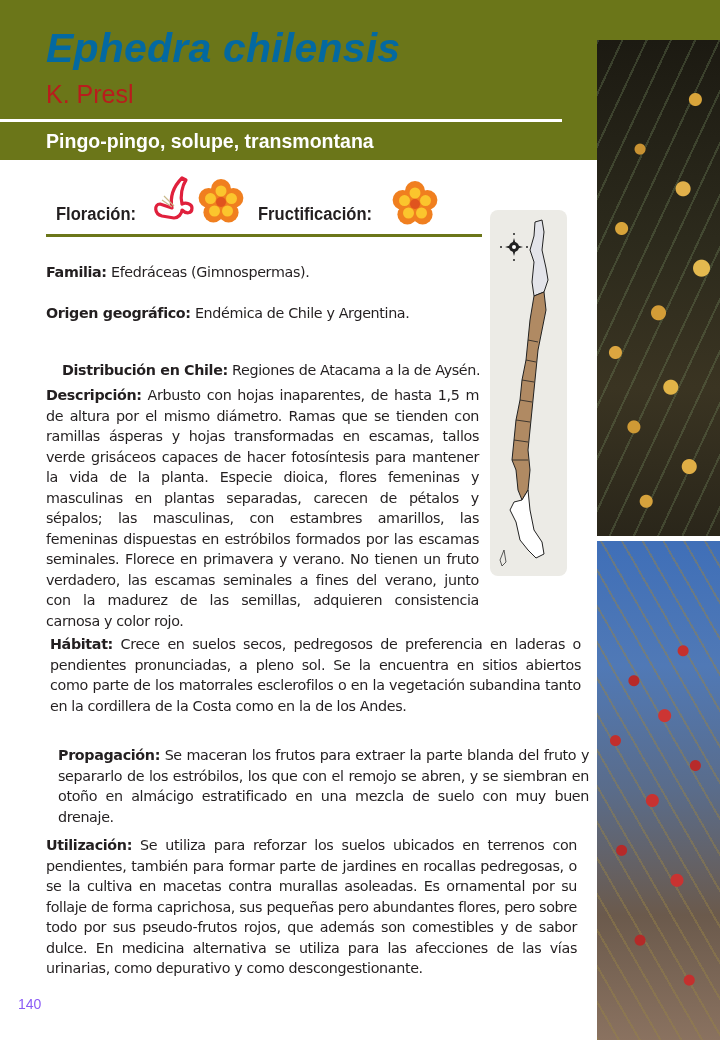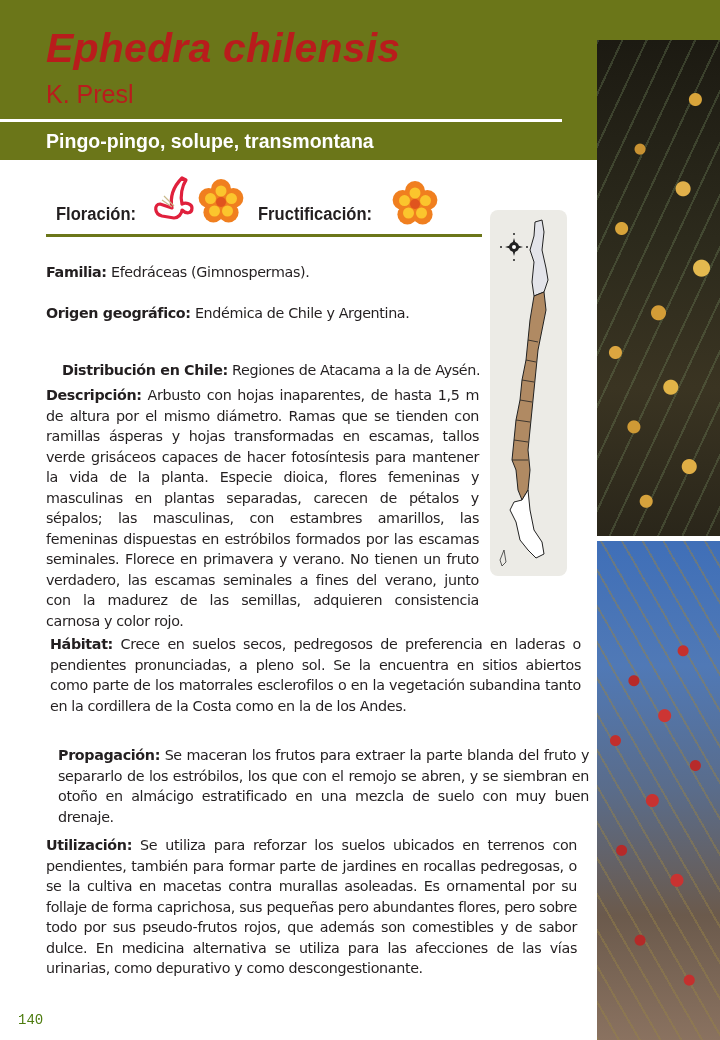--- a/index.html
+++ b/index.html
@@ -10,21 +10,21 @@
     color:#231f20;
   }
   .header-band {
     position:absolute; left:0; top:0; width:720px; height:160px;
     background:#6b7619;
   }
   .title {
     position:absolute; left:46px; top:28px;
     font-family:"Liberation Sans", sans-serif;
     font-style:italic; font-weight:bold; font-size:41px;
-    color:#b91c1c; letter-spacing:0.2px; line-height:1;
+    color:#0369a1; letter-spacing:0.2px; line-height:1;
     white-space:nowrap;
   }
   .author {
     position:absolute; left:46px; top:82px;
     font-family:"Liberation Sans", sans-serif;
     font-size:25px; color:#b91c1c; line-height:1; white-space:nowrap;
   }
   .header-rule {
     position:absolute; left:0; top:119px; width:562px; height:3px;
     background:#ffffff;
@@ -89,23 +89,22 @@
   .text-block {
     position:absolute; left:46px; font-size:14.3px; line-height:20.5px;
     text-align:justify; color:#231f20;
     font-family:"DejaVu Sans", sans-serif;
     letter-spacing:-0.35px;
   }
   .text-block b { font-weight:bold; }
   .narrow { width:433px; }
   .wide { width:531px; }
   .page-number {
-    position:absolute; left:18px; top:996px; font-size:14px; color:#4d7c0f;
-    font-family:Liberation Mono, monospace;
-    margin-top:16px;
+    position:absolute; left:18px; top:996px; font-size:14px; color:#8b5cf6;
+    font-family:Liberation Sans, sans-serif;
   }
 </style>
 </head>
 <body>
 
 <div class="header-band"></div>
 <div class="title">Ephedra chilensis</div>
 <div class="author">K. Presl</div>
 <div class="header-rule"></div>
 <div class="common-names">Pingo-pingo, solupe, transmontana</div>

